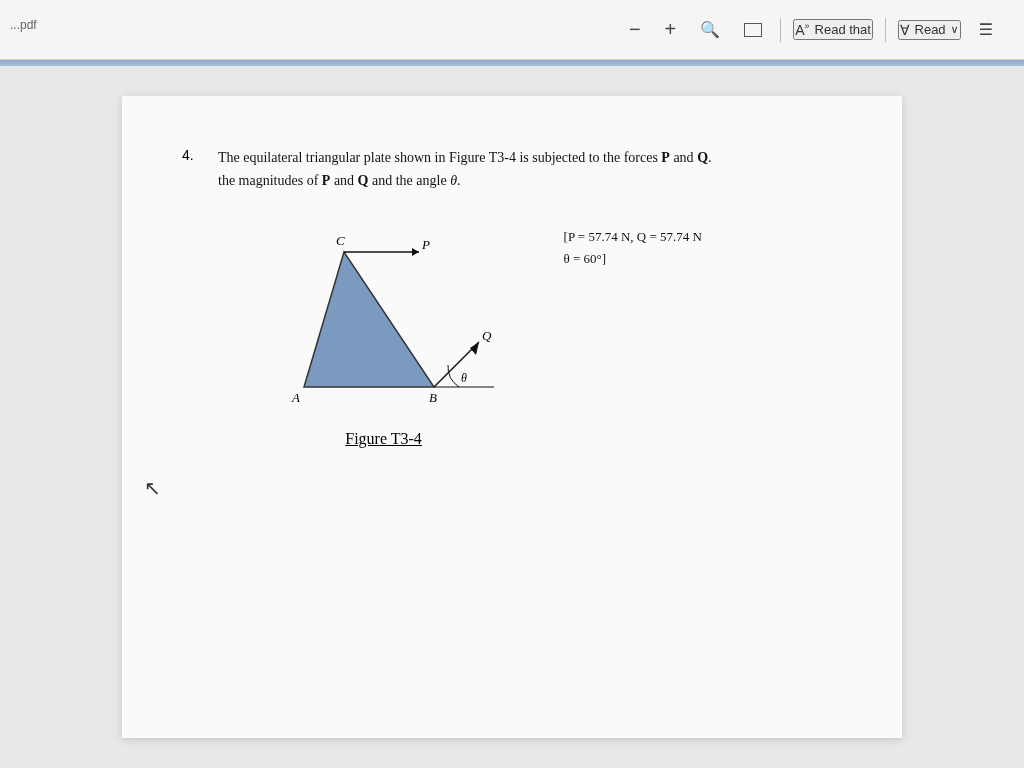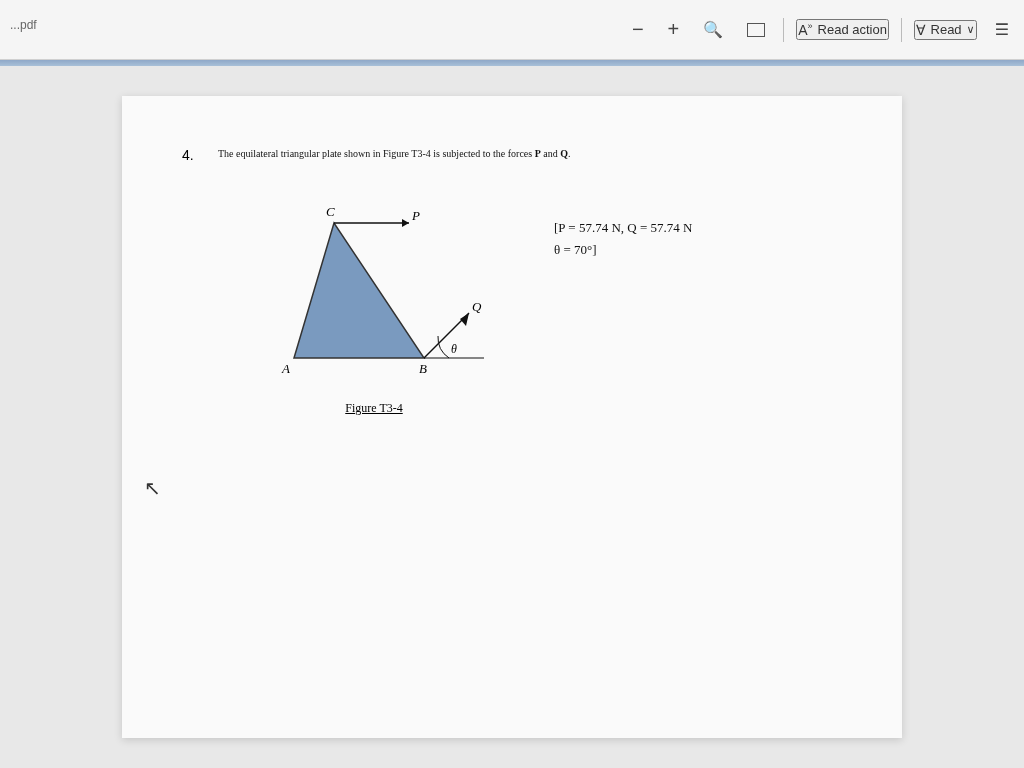--- a/index.html
+++ b/index.html
@@ -14,21 +14,21 @@
 
     
     .toolbar {
       width: 100%;
       height: 60px;
       background: #f5f5f5;
       border-bottom: 1px solid #d0d0d0;
       display: flex;
       align-items: center;
       justify-content: flex-end;
-      padding-right: 9px;
+      padding-right: 25px;
       gap: 12px;
     }
 
     .toolbar-btn {
       background: none;
       border: none;
       cursor: pointer;
       font-size: 18px;
       color: #444;
       padding: 4px 6px;
@@ -86,21 +86,21 @@
     }
 
     .problem-number {
       font-size: 14px;
       font-family: Arial, sans-serif;
       min-width: 20px;
       padding-top: 1px;
     }
 
     .problem-text {
-      font-size: 10px;
+      font-size: 14px;
       line-height: 1.65;
       color: #111;
     }
 
     .problem-text p {
       margin: 0;
     }
 
     
     .figure-area {
@@ -108,27 +108,27 @@
       align-items: flex-start;
       justify-content: center;
       gap: 40px;
       margin-top: 20px;
       margin-left: 36px;
     }
 
     .answer-box {
       font-size: 13px;
       line-height: 1.7;
-      margin-top: 34px;
+      margin-top: 14px;
       color: #111;
     }
 
     .figure-caption {
       text-align: left;
-      font-size: 12px;
+      font-size: 16px;
       text-decoration: underline;
       margin-top: 8px;
       margin-left: -20px;
     }
 
     .diagram-wrapper {
       display: flex;
       flex-direction: column;
       align-items: center;
     }
@@ -161,21 +161,21 @@
   </button>
 
   <button class="toolbar-btn">
     <span style="font-size:16px;border:1.5px solid #555;width:18px;height:14px;display:inline-block;"></span>
   </button>
 
   <div class="toolbar-separator"></div>
 
   <button class="toolbar-label">
     <span style="font-size:14px;font-family:Arial,sans-serif;font-weight:500;">A<sup style="font-size:9px;">»</sup></span>
-    <span style="font-size:13px;">Read action</span>
+    <span style="font-size:13px;">Read that</span>
   </button>
 
   <div class="toolbar-separator"></div>
 
   <button class="toolbar-label">
     <span style="font-size:14px;">∀</span>
     <span style="font-size:13px;">Read</span>
     <span style="font-size:11px;">∨</span>
   </button>
 
@@ -191,20 +191,23 @@
 
     <div class="cursor">↖</div>
 
     <div class="problem">
       <div class="problem-number">4.</div>
       <div>
         <div class="problem-text">
           <p>
             <span>The equilateral triangular plate shown in Figure T3-4 is subjected to the forces <strong>P</strong> and <strong>Q</strong>.</span>
           </p>
+          <p>
+            <span>the magnitudes of <strong>P</strong> and <strong>Q</strong> and the angle <em>θ</em>.</span>
+          </p>
         </div>
 
         <div class="figure-area">
           <div class="diagram-wrapper">
 
             <svg width="260" height="210">
 
               <polygon points="40,175 170,175 80,40" fill="#7a9abf" stroke="#333" stroke-width="1.5"></polygon>
 
               <line x1="80" y1="40" x2="155" y2="40" stroke="#111" stroke-width="1.5"></line>
@@ -228,20 +231,20 @@
               <text x="197" y="170" font-size="12" font-family="Times New Roman" font-style="italic">θ</text>
 
               <line x1="170" y1="175" x2="230" y2="175" stroke="#111" stroke-width="1.2"></line>
             </svg>
 
             <div class="figure-caption">Figure T3-4</div>
           </div>
 
           <div class="answer-box">
             <div>[P = 57.74 N, Q = 57.74 N</div>
-            <div>θ = 70°]</div>
+            <div>θ = 60°]</div>
           </div>
         </div>
       </div>
     </div>
 
   </div>
 </div>
 
 </body></html>

